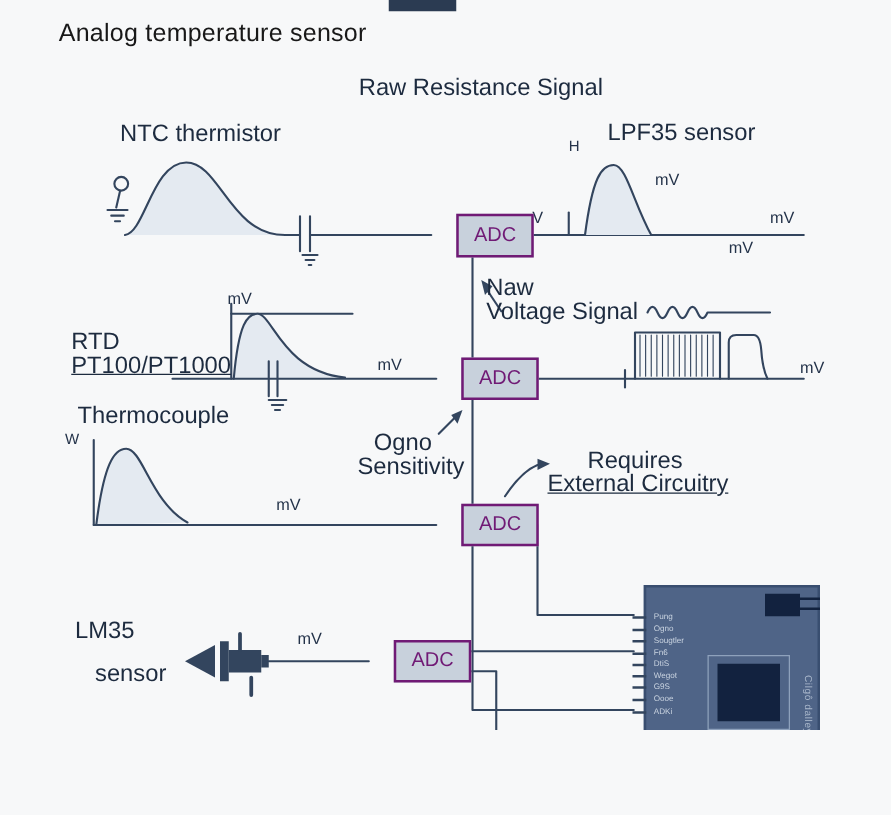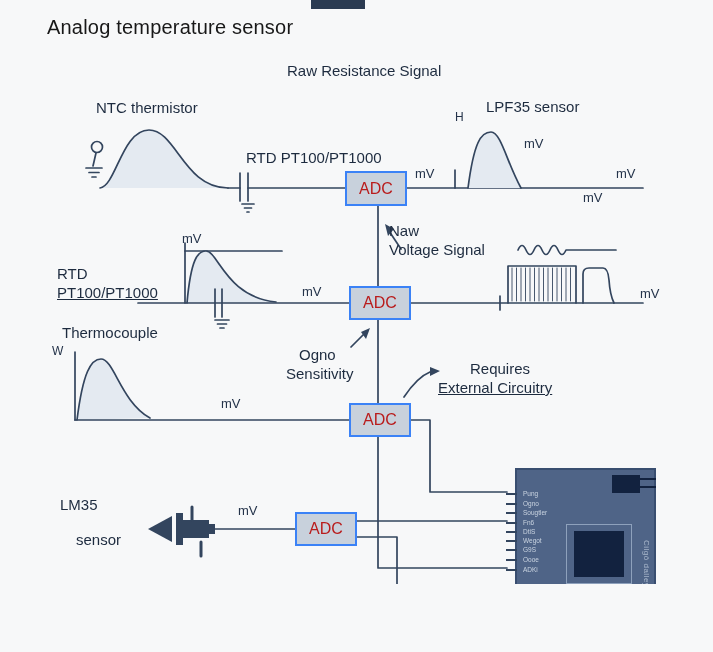--- a/index.html
+++ b/index.html
@@ -1,23 +1,23 @@
 <!DOCTYPE html>
 <html><head>
 <meta charset="utf-8">
 <style>
   html,body{margin:0;padding:0;}
   body{background:#f7f8f9;font-family:"Liberation Sans", sans-serif;}
   #stage{position:relative;width:713px;height:584px;background:#f7f8f9;overflow:hidden;color:#1d2b3f;}
-  .label{position:absolute;font-size:15px;color:#1d2b3f;white-space:nowrap;line-height:18px;}
+  .label{position:absolute;font-size:19px;color:#1d2b3f;white-space:nowrap;line-height:18px;}
   .small{position:absolute;font-size:13px;color:#24334a;white-space:nowrap;}
   .tiny{position:absolute;font-size:12px;color:#24334a;white-space:nowrap;}
   .title{position:absolute;font-size:20px;font-weight:500;color:#181818;letter-spacing:0.2px;}
-  .adc-box{position:absolute;background:#c8d1dc;border:2px solid #3b82f6;box-sizing:border-box;
-           display:flex;align-items:center;justify-content:center;font-size:16px;color:#b91c1c;}
+  .adc-box{position:absolute;background:#c8d1dc;border:2px solid #701a75;box-sizing:border-box;
+           display:flex;align-items:center;justify-content:center;font-size:16px;color:#701a75;margin-left:20px;}
   .topbar{position:absolute;left:311px;top:0;width:54px;height:9px;background:#2b3b52;}
   #chip{position:absolute;left:515px;top:468px;width:141px;height:162px;background:#4f6487;
         border:2px solid #394e70;box-sizing:border-box;}
   .pin-label{position:absolute;left:6px;font-size:6.5px;color:#c9d3e0;line-height:8px;white-space:nowrap;}
   .pin-stub{position:absolute;left:-11px;width:11px;height:2px;background:#33455e;}
   .die-frame{position:absolute;left:49px;top:54px;width:66px;height:60px;border:1.5px solid #8ea1bc;box-sizing:border-box;}
   .die-core{position:absolute;left:57px;top:61px;width:50px;height:46px;background:#12223f;}
   .ic2{position:absolute;left:95px;top:5px;width:28px;height:18px;background:#12223f;}
   .ic2-leg{position:absolute;width:16px;height:2px;background:#12223f;left:123px;}
   .chip-side{position:absolute;right:3px;top:70px;writing-mode:vertical-rl;font-size:8px;color:#aab8cc;letter-spacing:0.5px;}
@@ -98,21 +98,20 @@
         <rect x="209" y="524" width="6" height="10"></rect>
       </g>
       <path stroke-width="3" d="M192,507 V520 M201,542 V556"></path>
       <path d="M215,529 H295"></path>
       <path d="M357,521 H507 M357,537 H397 M397,537 V590 M397,590 H507"></path>
     </g>
   </svg>
 
   <div class="label" style="left:287px;top:62px;">Raw Resistance Signal</div>
   <div class="label" style="left:96px;top:99px;">NTC thermistor</div>
-  <div class="label" style="left:246px;top:149px;">RTD PT100/PT1000</div>
   <div class="label" style="left:486px;top:98px;">LPF35 sensor</div>
   <div class="tiny" style="left:455px;top:110px;">H</div>
 
   <div class="small" style="left:415px;top:166px;">mV</div>
   <div class="small" style="left:524px;top:136px;">mV</div>
   <div class="small" style="left:616px;top:166px;">mV</div>
   <div class="small" style="left:583px;top:190px;">mV</div>
 
   <div class="label" style="left:389px;top:222px;">Naw</div>
   <div class="label" style="left:389px;top:241px;">Voltage Signal</div>

